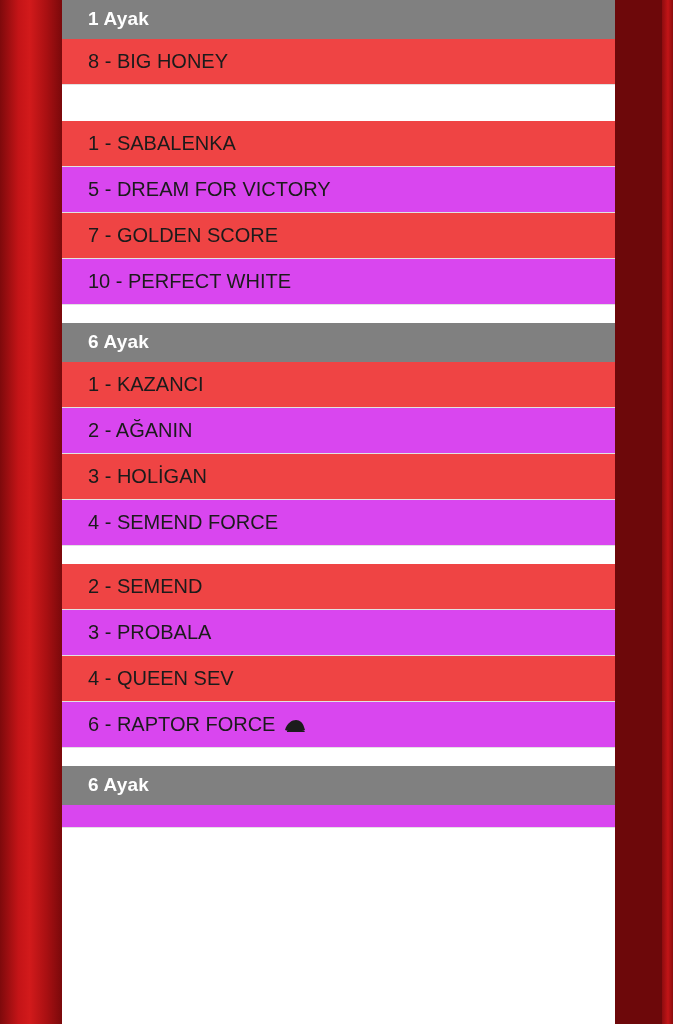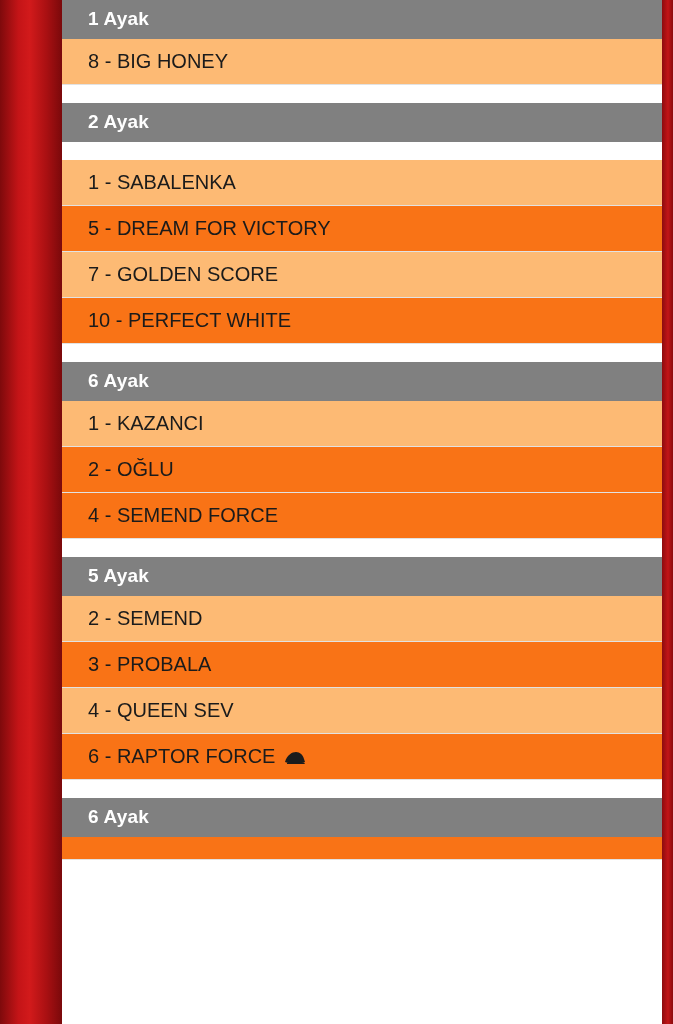--- a/index.html
+++ b/index.html
@@ -31,44 +31,44 @@
     content: "";
     position: absolute;
     right: 0; top: 0; bottom: 0;
     width: 11px;
     background: linear-gradient(to right, #8d0c0f 0%, #c21517 55%, #8a0b0d 100%);
   }
   .list-panel {
     position: absolute;
     left: 62px;
     top: 0;
-    width: 600px;
+    width: 553px;
     height: 1024px;
     background: #ffffff;
     overflow: hidden;
     z-index: 2;
   }
   .group-header {
     background: #808080;
     color: #ffffff;
     font-size: 19px;
     font-weight: bold;
     padding: 8px 0 9px 26px;
     letter-spacing: 0.2px;
   }
   .row {
     position: relative;
     font-size: 20px;
     color: #1b1b1b;
     padding: 11px 0 11px 26px;
-    background: #fdba74;
+    background: #ef4444;
     border-bottom: 1px solid #e2e2e2;
     white-space: nowrap;
   }
-  .row.alt { background: #f97316; }
+  .row.alt { background: #d946ef; }
   .row .num { color: #1b1b1b; }
   .row .sep { color: #1b1b1b; }
   .row .nm { color: #1b1b1b; }
   .gap {
     height: 18px;
     background: #ffffff;
     border-bottom: 1px solid #ffffff;
   }
   .cap {
     display: inline-block;
@@ -89,33 +89,32 @@
   }
 </style>
 </head>
 <body>
 
 <div class="screen">
   <div class="list-panel" id="list-panel">
       <div class="group-header"><span>1 Ayak</span></div>
       <div class="row"><span class="num">8</span><span class="sep"> - </span><span class="nm">BIG HONEY</span></div>
       <div class="gap"></div>
-      <div class="group-header"><span>2 Ayak</span></div>
       <div class="gap"></div>
       <div class="row"><span class="num">1</span><span class="sep"> - </span><span class="nm">SABALENKA</span></div>
       <div class="row alt"><span class="num">5</span><span class="sep"> - </span><span class="nm">DREAM FOR VICTORY</span></div>
       <div class="row"><span class="num">7</span><span class="sep"> - </span><span class="nm">GOLDEN SCORE</span></div>
       <div class="row alt"><span class="num">10</span><span class="sep"> - </span><span class="nm">PERFECT WHITE</span></div>
       <div class="gap"></div>
       <div class="group-header"><span>6 Ayak</span></div>
       <div class="row"><span class="num">1</span><span class="sep"> - </span><span class="nm">KAZANCI</span></div>
-      <div class="row alt"><span class="num">2</span><span class="sep"> - </span><span class="nm">OĞLU</span></div>
+      <div class="row alt"><span class="num">2</span><span class="sep"> - </span><span class="nm">AĞANIN</span></div>
+      <div class="row"><span class="num">3</span><span class="sep"> - </span><span class="nm">HOLİGAN</span></div>
       <div class="row alt"><span class="num">4</span><span class="sep"> - </span><span class="nm">SEMEND FORCE</span></div>
       <div class="gap"></div>
-      <div class="group-header"><span>5 Ayak</span></div>
       <div class="row"><span class="num">2</span><span class="sep"> - </span><span class="nm">SEMEND</span></div>
       <div class="row alt"><span class="num">3</span><span class="sep"> - </span><span class="nm">PROBALA</span></div>
       <div class="row"><span class="num">4</span><span class="sep"> - </span><span class="nm">QUEEN SEV</span></div>
       <div class="row alt"><span class="num">6</span><span class="sep"> - </span><span class="nm">RAPTOR FORCE</span><span class="cap"><svg width="22" height="14" viewBox="0 0 22 14">
             <path d="M1 11 C3 4 8 1 12 1 C16 1 19 4 20 8 L21 11 L18 12 L4 12 Z" fill="#1c1c1c"></path>
             <path d="M3 12 L20 11.5 L21 13 L3 13 Z" fill="#1c1c1c"></path>
           </svg></span></div>
       <div class="gap"></div>
       <div class="group-header"><span>6 Ayak</span></div>
       <div class="row alt"></div>

